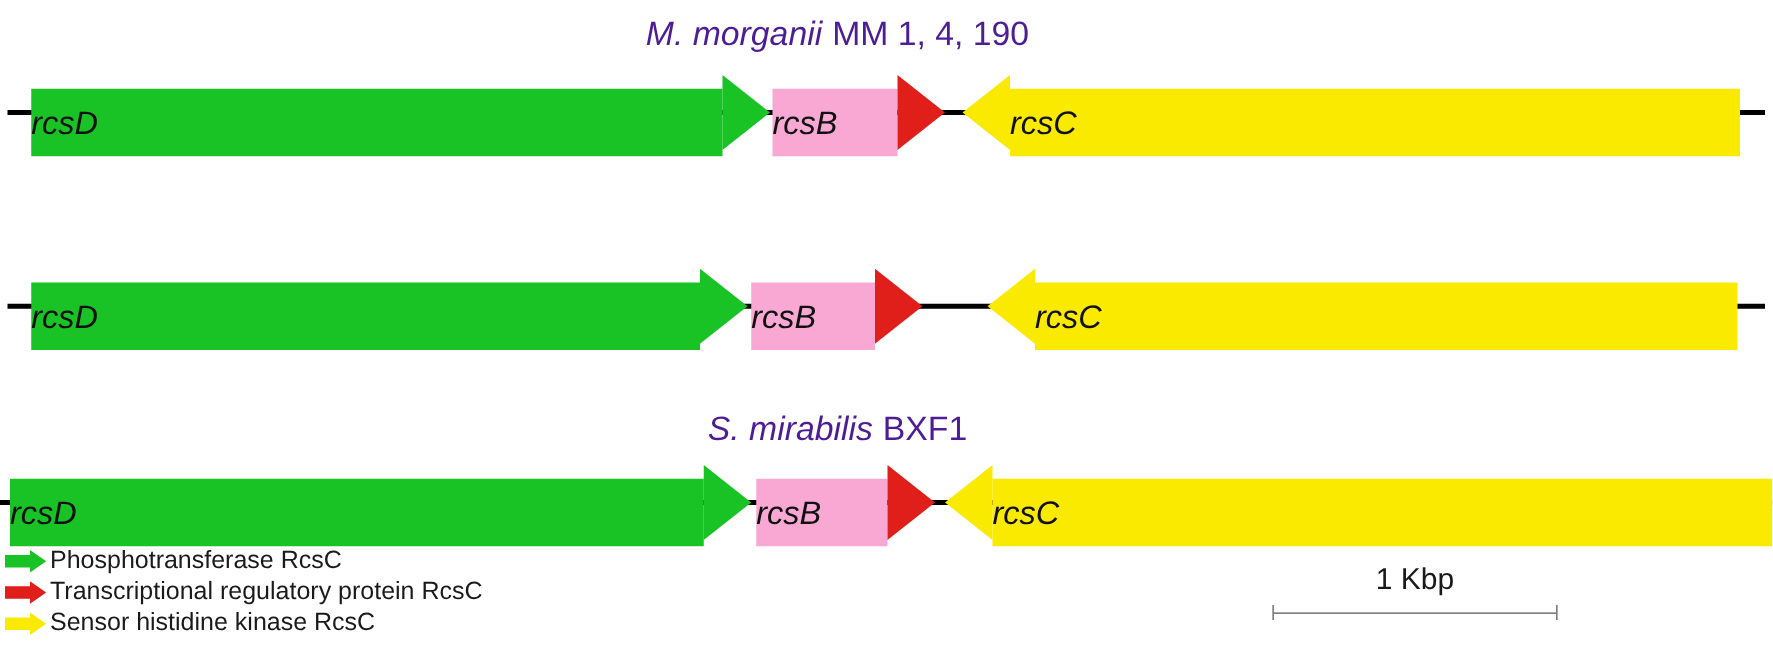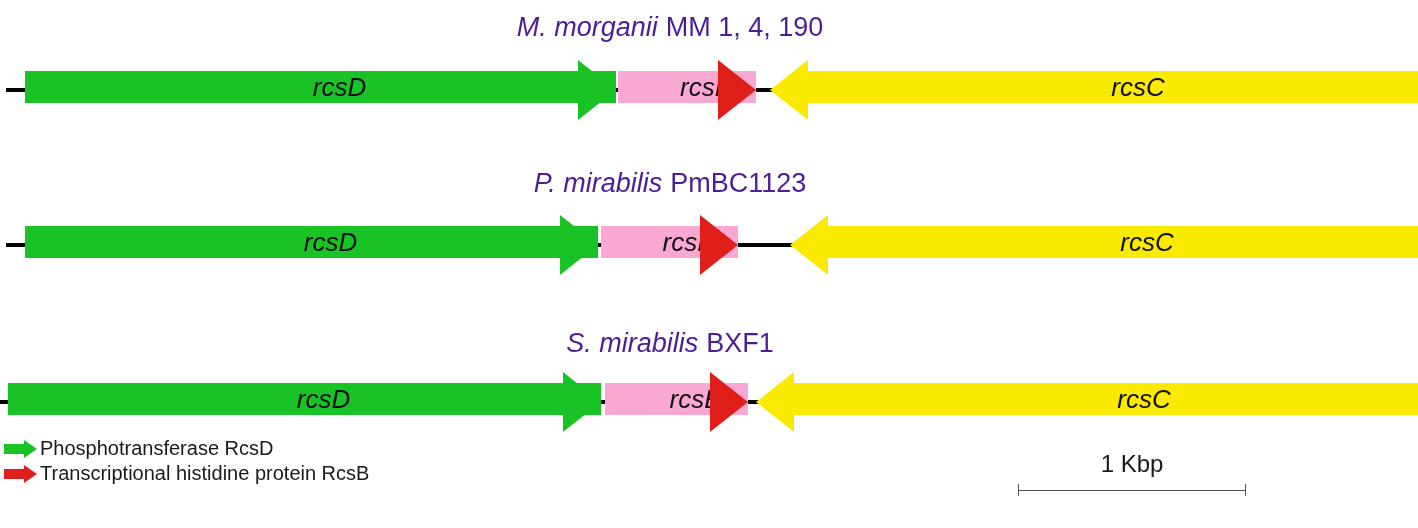--- a/index.html
+++ b/index.html
@@ -27,25 +27,24 @@
   .strain  { margin-left: 8px; }
 
   .baseline {
     position: absolute;
     height: 4px;
     background: #000000;
   }
 
   .body {
     position: absolute;
-    height: 32px;
+    height: 54px;
     display: flex;
     align-items: center;
-    justify-content: center;
-    padding-left: 38px;
+    justify-content: flex-start;
   }
   .bg-green  { background: #1ac325; }
   .bg-red    { background: #f9a8d4; }
   .bg-yellow { background: #f9ea00; }
 
   .gene-label {
     font-style: italic;
     font-size: 26px;
     color: #111111;
     white-space: nowrap;
@@ -126,23 +125,20 @@
     </div>
     <div class="head-right hr-red" style="top:60px; left:718px;"></div>
 
     <div class="head-left hl-yellow" style="top:60px; left:770px;"></div>
     <div class="body bg-yellow" style="top:71px; left:808px; width:584px;">
       <span class="gene-label">rcsC</span>
     </div>
   </div>
 
   <div class="track">
-    <div class="track-title" style="top:168px;">
-      <span class="species">P. mirabilis</span><span class="strain">PmBC1123</span>
-    </div>
     <div class="baseline" style="top:243px; left:6px; right:6px;"></div>
 
     <div class="body bg-green" style="top:226px; left:25px; width:535px;">
       <span class="gene-label">rcsD</span>
     </div>
     <div class="head-right hr-green" style="top:215px; left:560px;"></div>
 
     <div class="body bg-red" style="top:226px; left:601px; width:99px;">
       <span class="gene-label">rcsB</span>
     </div>
@@ -175,28 +171,35 @@
       <span class="gene-label">rcsC</span>
     </div>
   </div>
 
   <div class="legend">
     <div class="legend-row">
       <span class="mini-arrow">
         <span class="mini-body bg-green"></span>
           <span class="mini-head mh-green"></span>
       </span>
-      <span class="legend-label">Phosphotransferase RcsD</span>
+      <span class="legend-label">Phosphotransferase RcsC</span>
     </div>
     <div class="legend-row">
       <span class="mini-arrow">
         <span class="mini-body bg-red"></span>
           <span class="mini-head mh-red"></span>
       </span>
-      <span class="legend-label">Transcriptional histidine protein RcsB</span>
+      <span class="legend-label">Transcriptional regulatory protein RcsC</span>
+    </div>
+    <div class="legend-row">
+      <span class="mini-arrow">
+        <span class="mini-body bg-yellow"></span>
+          <span class="mini-head mh-yellow"></span>
+      </span>
+      <span class="legend-label">Sensor histidine kinase RcsC</span>
     </div>
   </div>
 
   <div class="scale">
     <div class="scale-label">1 Kbp</div>
     <div class="scale-bar">
       <div class="scale-line"></div>
     </div>
   </div>
 

